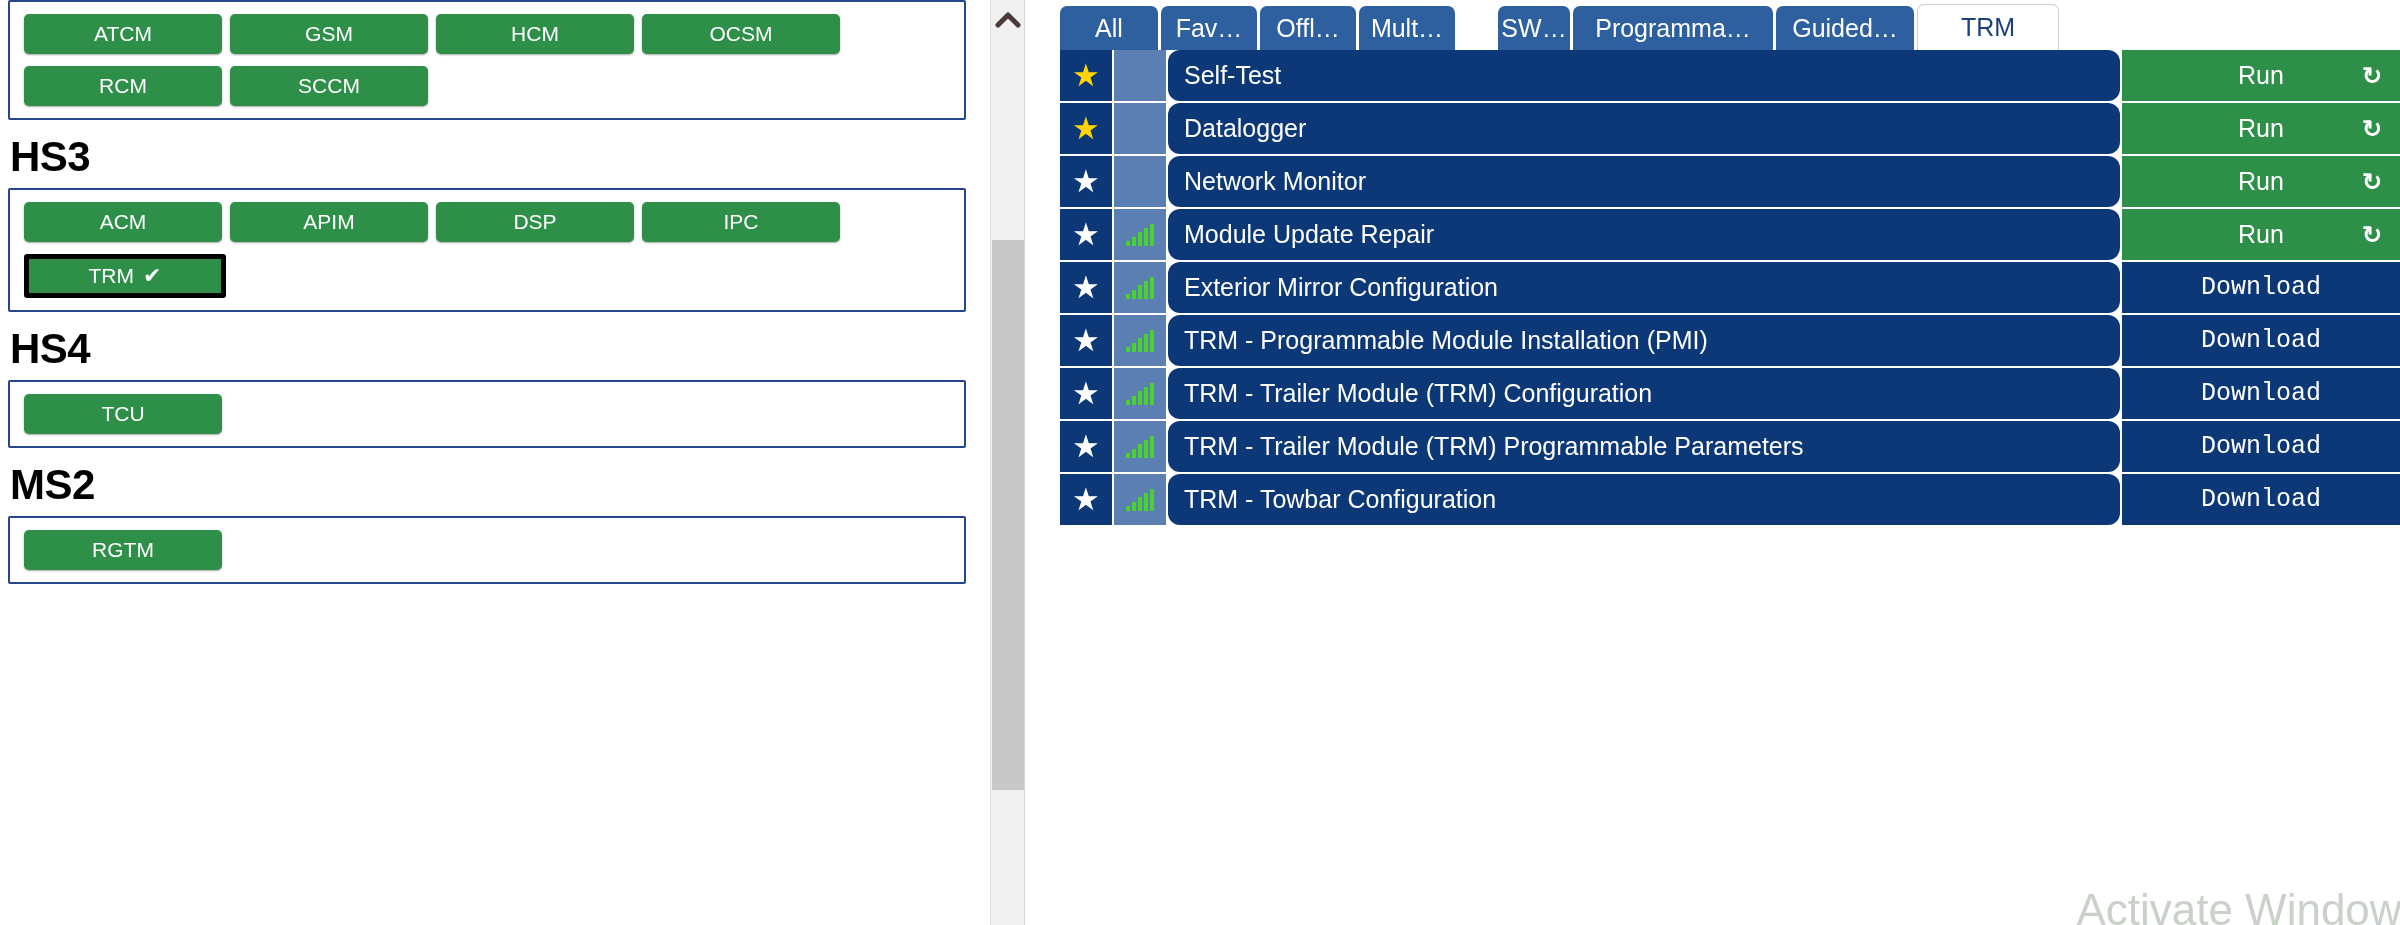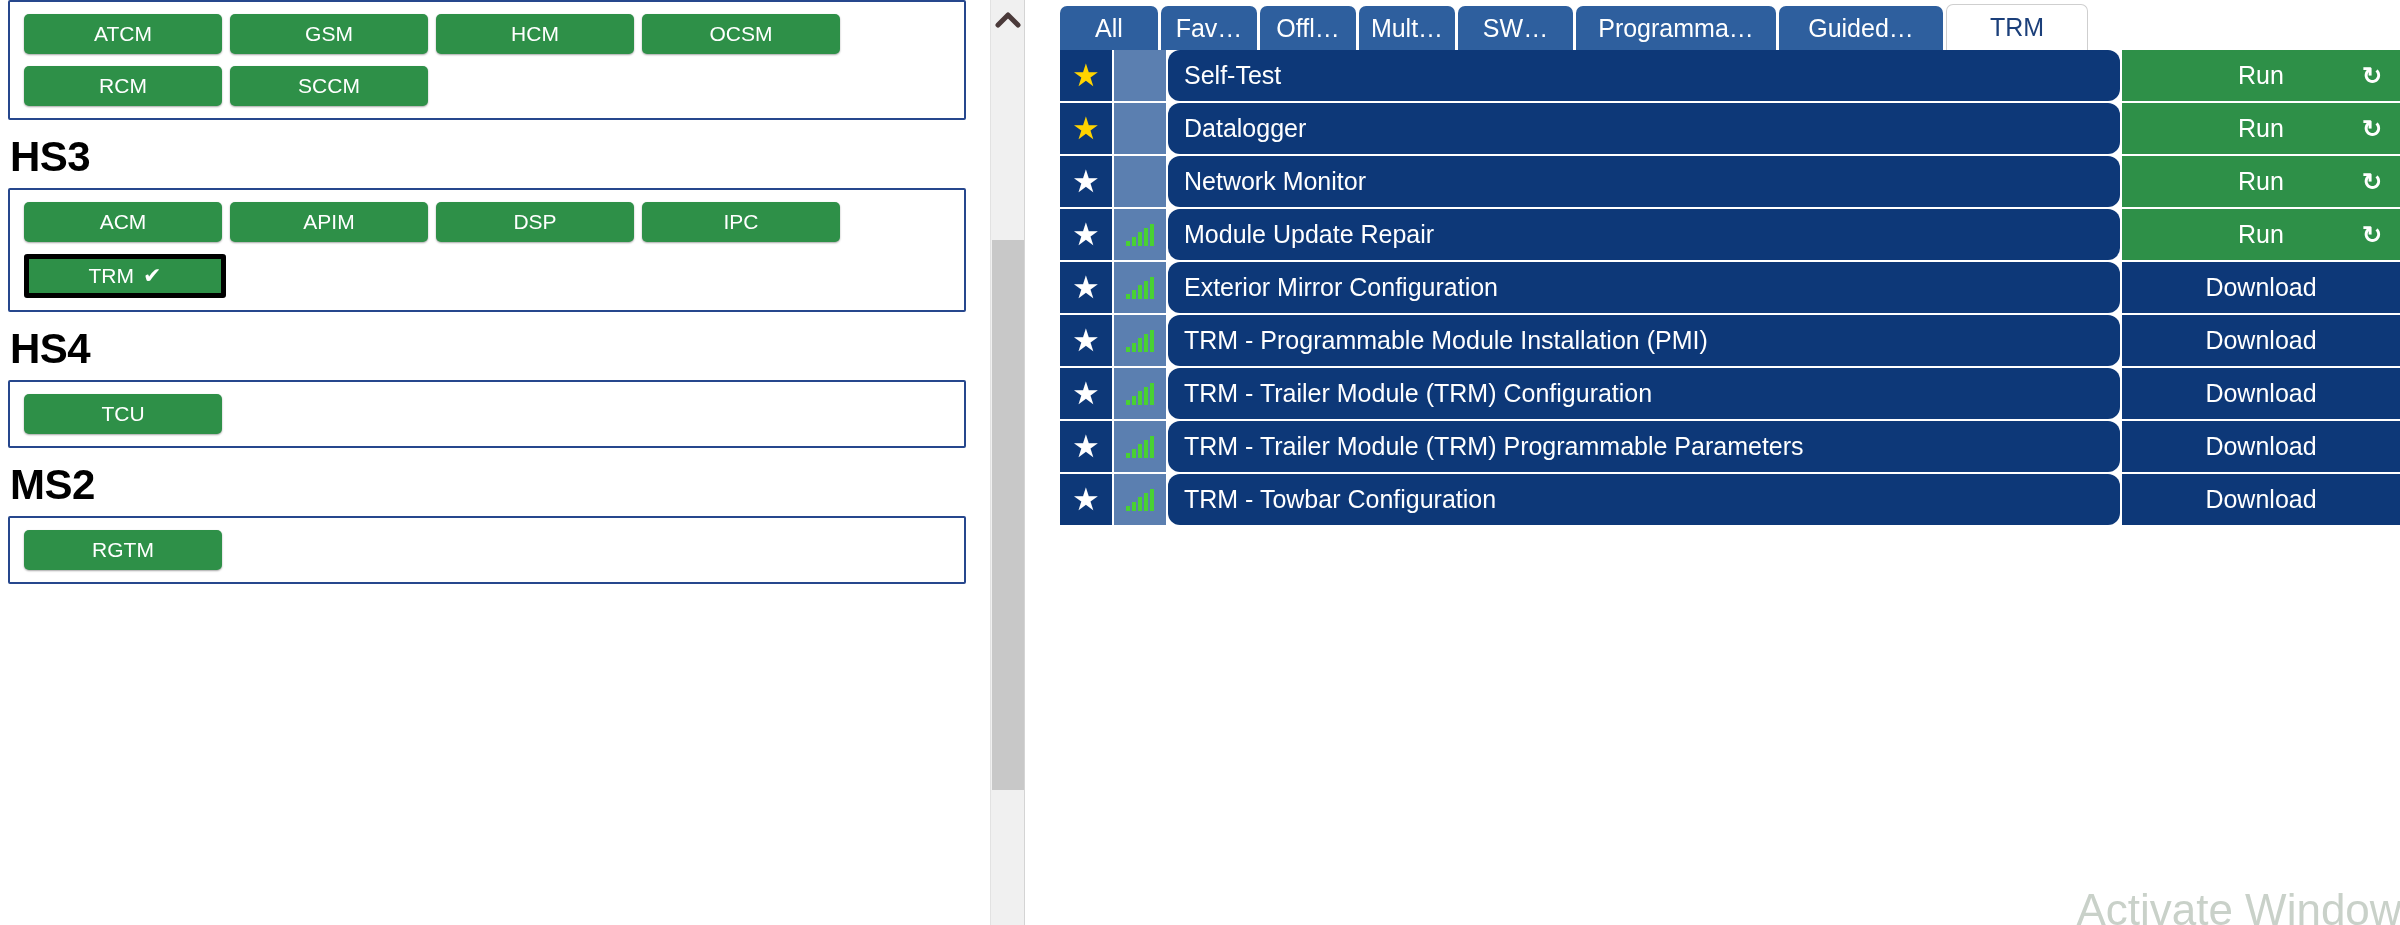--- a/index.html
+++ b/index.html
@@ -225,20 +225,21 @@
     color: #ffffff;
     font-size: 25px;
     cursor: pointer;
     box-sizing: border-box;
   }
   .cell-action.run {
     background: #2e9048;
   }
   .cell-action.download {
     background: #0d3878;
+    font-family: Liberation Mono, monospace;
   }
   .refresh-icon {
     position: absolute;
     right: 18px;
     top: 50%;
     transform: translateY(-50%);
     font-size: 24px;
     font-weight: bold;
     line-height: 1;
   }
@@ -364,27 +365,27 @@
       </div>
       <div class="tab" style="width: 96px;">
         <span>Fav…</span>
       </div>
       <div class="tab" style="width: 96px; text-align: right;">
         <span>Offl…</span>
       </div>
       <div class="tab" style="width: 96px;">
         <span>Mult…</span>
       </div>
-      <div class="tab" style="width: 115px;">
+      <div class="tab" style="width: 72px; margin-left: 40px;">
         <span>SW…</span>
       </div>
       <div class="tab" style="width: 200px;">
         <span>Programma…</span>
       </div>
-      <div class="tab" style="width: 164px; margin-top: 9px;">
+      <div class="tab" style="width: 138px; margin-top: 9px;">
         <span>Guided…</span>
       </div>
       <div class="tab active" style="width: 142px;">
         <span>TRM</span>
       </div>
     </div>
   <div id="task-table-wrap">
       <div class="task-row">
         <div class="cell-star">
           <span class="star-glyph fav">★</span>

